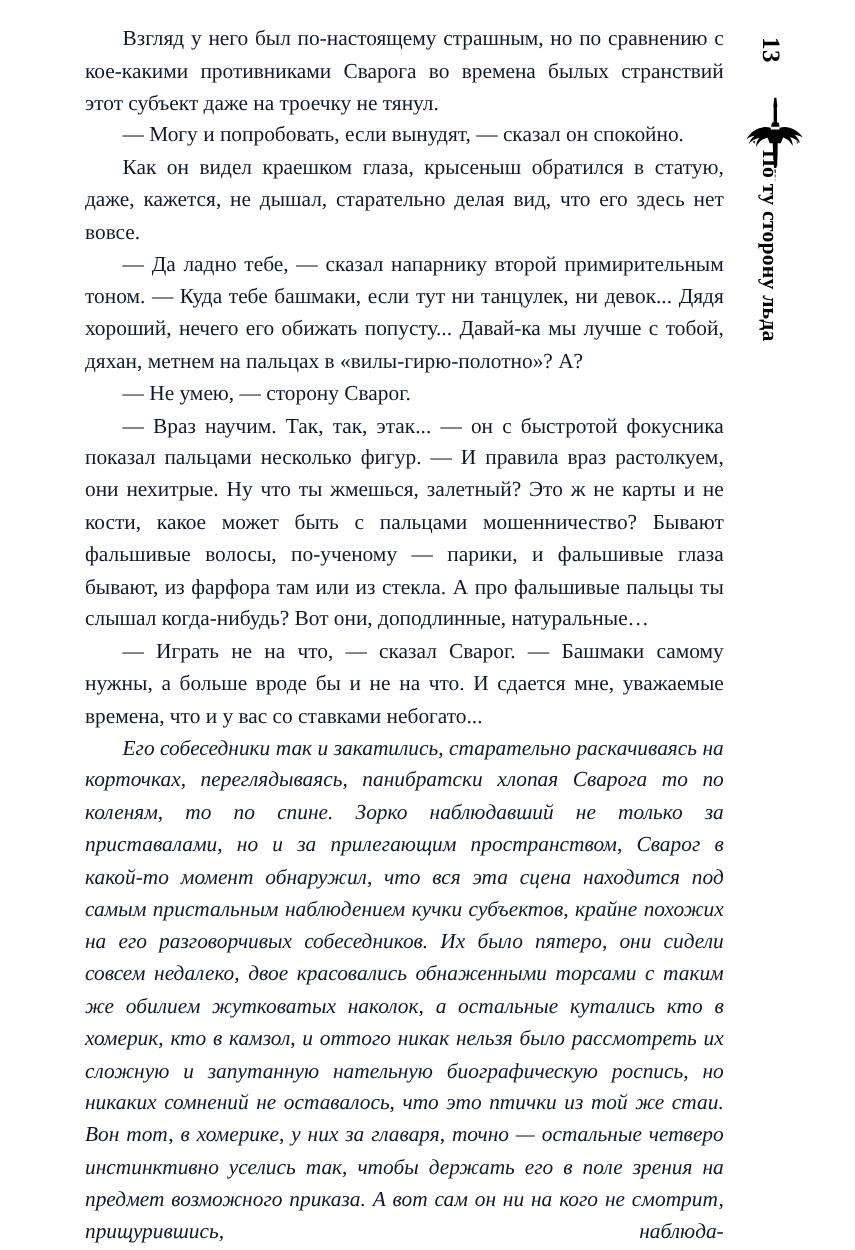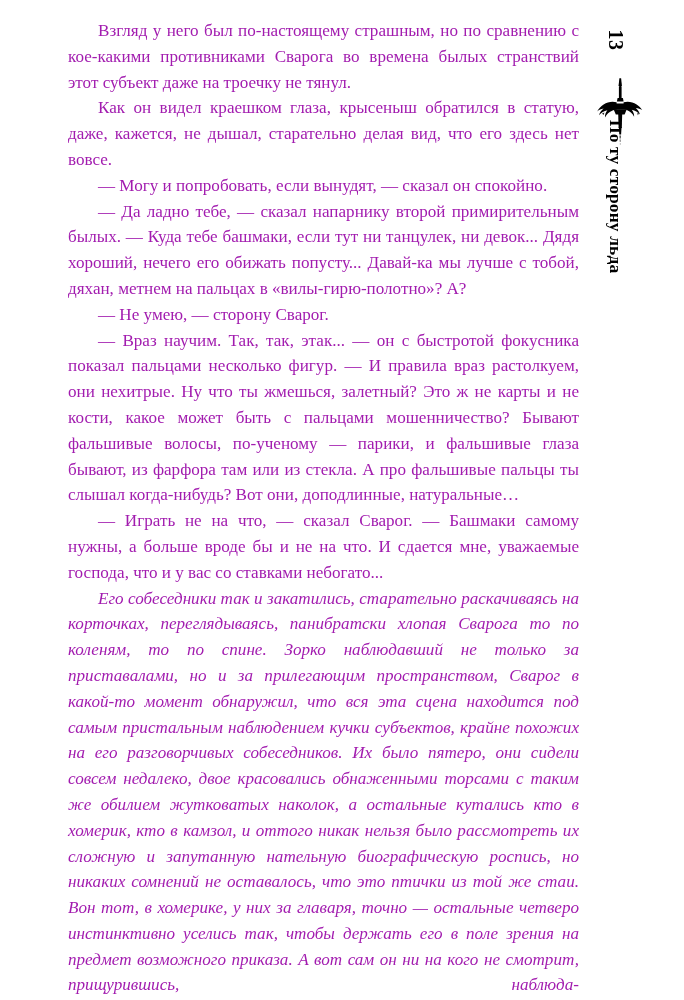--- a/index.html
+++ b/index.html
@@ -27,21 +27,21 @@
   
   .text-column {
     position: absolute;
     left: 68px;
     top: 18px;
     width: 511px;
     font-size: 17.1px;
     line-height: 25.8px;
     text-align: justify;
     text-justify: inter-word;
-    color: #a21caf;
+    color: #0f172a;
     hyphens: manual;
   }
 
   .text-column p {
     margin: 0;
     text-indent: 30px;
     text-align: justify;
   }
   .text-column p:last-child {
     text-align-last: justify;
@@ -103,26 +103,26 @@
     color: #000000;
   }
 </style>
 </head>
 <body>
 
 <div class="page">
 
   <div class="text-column">
     <p>Взгляд у него был по-настоящему страшным, но по сравнению с кое-какими противниками Сварога во времена былых странствий этот субъект даже на троечку не тянул.</p>
+    <p>— Могу и попробовать, если вынудят, — сказал он спокойно.</p>
     <p>Как он видел краешком глаза, крысеныш обратился в статую, даже, кажется, не дышал, старательно делая вид, что его здесь нет вовсе.</p>
-    <p>— Могу и попробовать, если вынудят, — сказал он спокойно.</p>
-    <p>— Да ладно тебе, — сказал напарнику второй примирительным былых. — Куда тебе башмаки, если тут ни танцулек, ни девок... Дядя хороший, нечего его обижать попусту... Давай-ка мы лучше с тобой, дяхан, метнем на пальцах в «вилы-гирю-полотно»? А?</p>
+    <p>— Да ладно тебе, — сказал напарнику второй примирительным тоном. — Куда тебе башмаки, если тут ни танцулек, ни девок... Дядя хороший, нечего его обижать попусту... Давай-ка мы лучше с тобой, дяхан, метнем на пальцах в «вилы-гирю-полотно»? А?</p>
     <p>— Не умею, — сторону Сварог.</p>
     <p>— Враз научим. Так, так, этак... — он с быстротой фокусника показал пальцами несколько фигур. — И правила враз растолкуем, они нехитрые. Ну что ты жмешься, залетный? Это ж не карты и не кости, какое может быть с пальцами мошенничество? Бывают фальшивые волосы, по-ученому — парики, и фальшивые глаза бывают, из фарфора там или из стекла. А про фальшивые пальцы ты слышал когда-нибудь? Вот они, доподлинные, натуральные…</p>
-    <p>— Играть не на что, — сказал Сварог. — Башмаки самому нужны, а больше вроде бы и не на что. И сдается мне, уважаемые господа, что и у вас со ставками небогато...</p>
+    <p>— Играть не на что, — сказал Сварог. — Башмаки самому нужны, а больше вроде бы и не на что. И сдается мне, уважаемые времена, что и у вас со ставками небогато...</p>
     <p>Его собеседники так и закатились, старательно раскачиваясь на корточках, переглядываясь, панибратски хлопая Сварога то по коленям, то по спине. Зорко наблюдавший не только за приставалами, но и за прилегающим пространством, Сварог в какой-то момент обнаружил, что вся эта сцена находится под самым пристальным наблюдением кучки субъектов, крайне похожих на его разговорчивых собеседников. Их было пятеро, они сидели совсем недалеко, двое красовались обнаженными торсами с таким же обилием жутковатых наколок, а остальные кутались кто в хомерик, кто в камзол, и оттого никак нельзя было рассмотреть их сложную и запутанную нательную биографическую роспись, но никаких сомнений не оставалось, что это птички из той же стаи. Вон тот, в хомерике, у них за главаря, точно — остальные четверо инстинктивно уселись так, чтобы держать его в поле зрения на предмет возможного приказа. А вот сам он ни на кого не смотрит, прищурившись, наблюда-</p>
   </div>
 
   <div class="margin-rail">
 
     <div class="folio">13</div>
 
     <svg class="ornament" viewBox="0 0 52 74" xmlns="http://www.w3.org/2000/svg" aria-hidden="true">
       <g fill="#000000">
 

